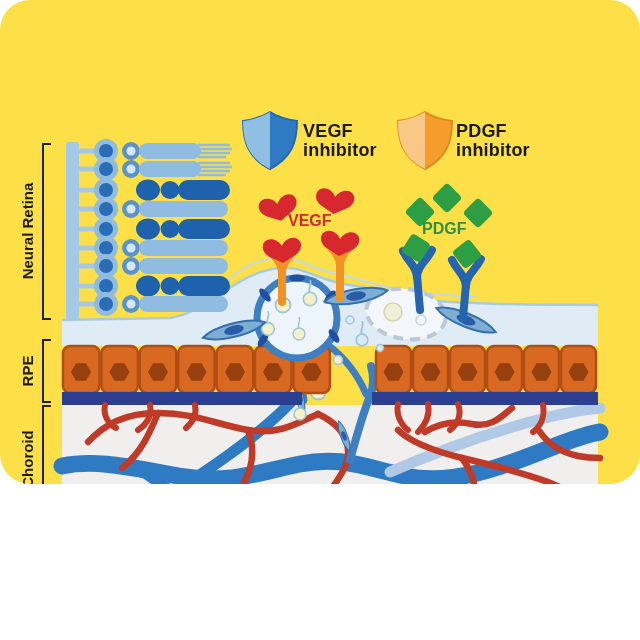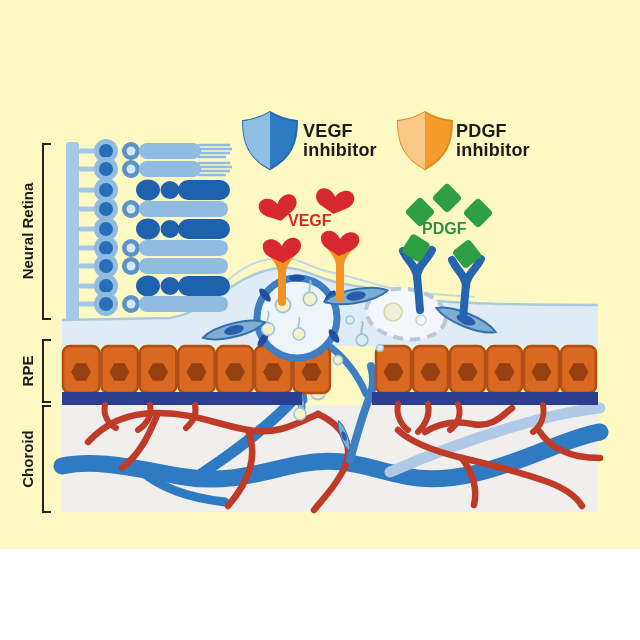--- a/index.html
+++ b/index.html
@@ -1,17 +1,17 @@
 <!DOCTYPE html>
 <html><head>
 <meta charset="utf-8">
 <style>
   html,body{margin:0;padding:0;background:#fff;}
-  #canvas{position:relative;width:640px;height:549px;background:#fef9c3;overflow:hidden;
-          font-family:"Liberation Sans", sans-serif;}
+  #canvas{position:relative;width:640px;height:484px;background:#fde047;overflow:hidden;
+          font-family:"Liberation Sans", sans-serif;border-radius:30px;}
   svg{position:absolute;left:0;top:0;}
   .txt{position:absolute;font-weight:bold;color:#1b1b1b;line-height:1.05;}
   .inh{font-size:18px;letter-spacing:.2px;}
   .lig{font-size:16px;}
   .layer-label{position:absolute;font-weight:bold;font-size:15px;color:#1b1b1b;
                white-space:nowrap;transform:translate(-50%,-50%) rotate(-90deg);}
   .vegf-col{color:#ce2b31;}
   .pdgf-col{color:#2e9044;}
 </style>
 </head>

